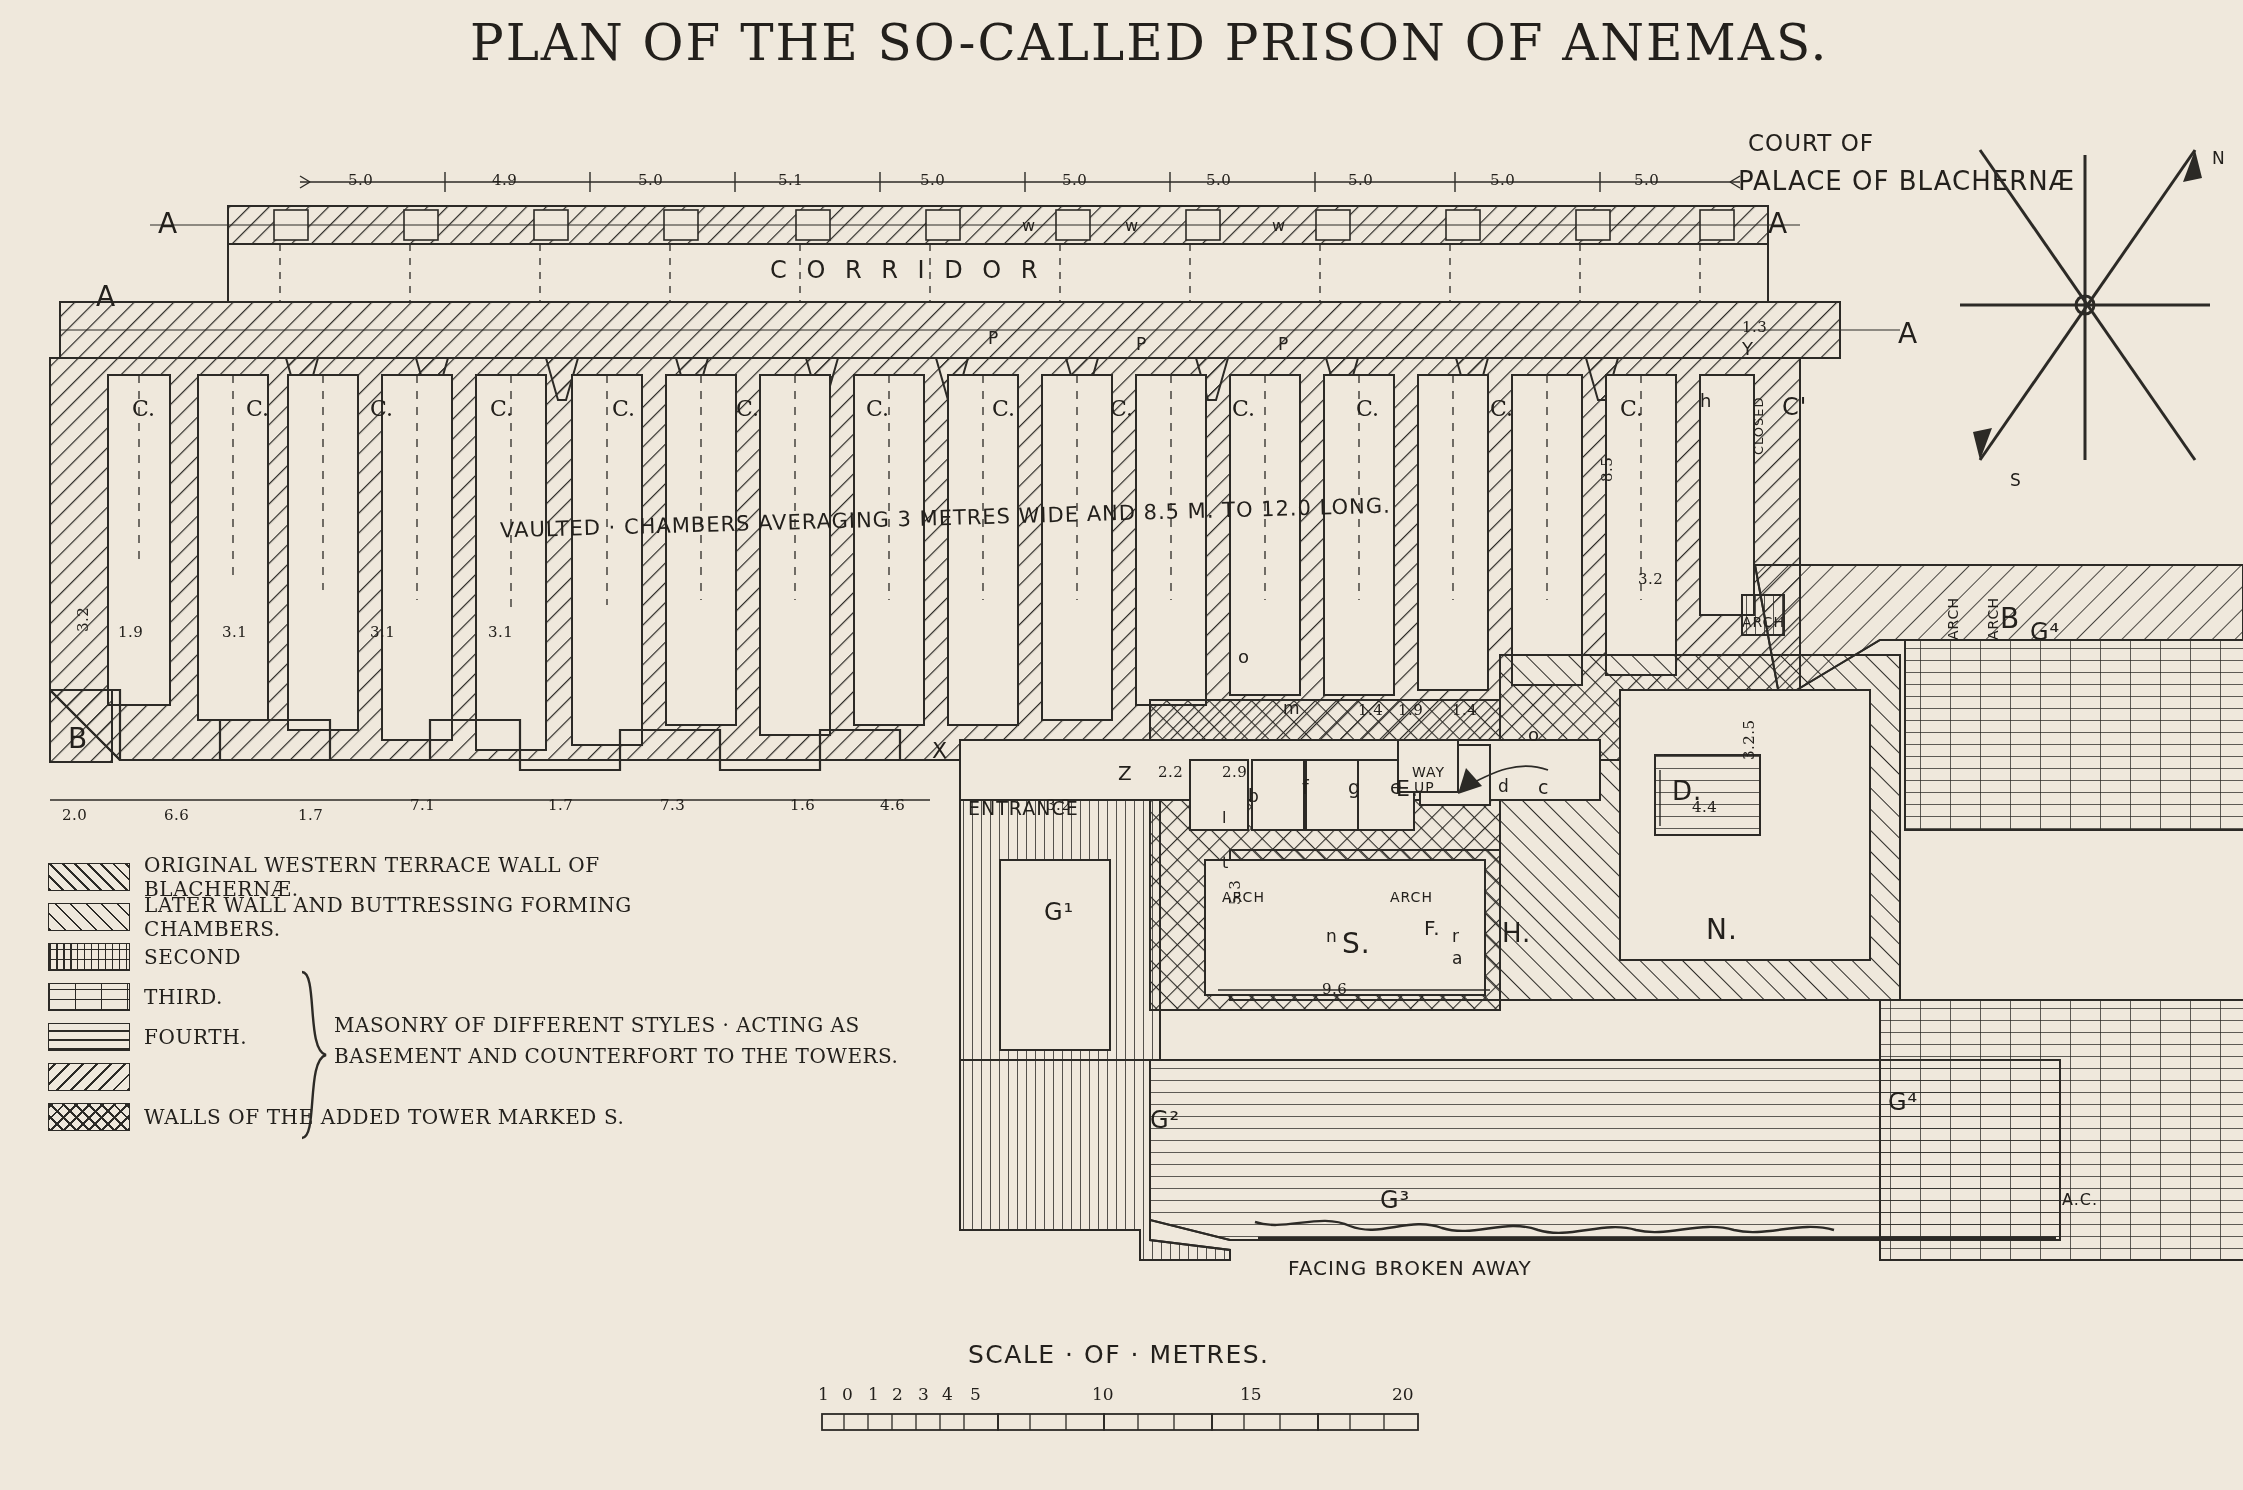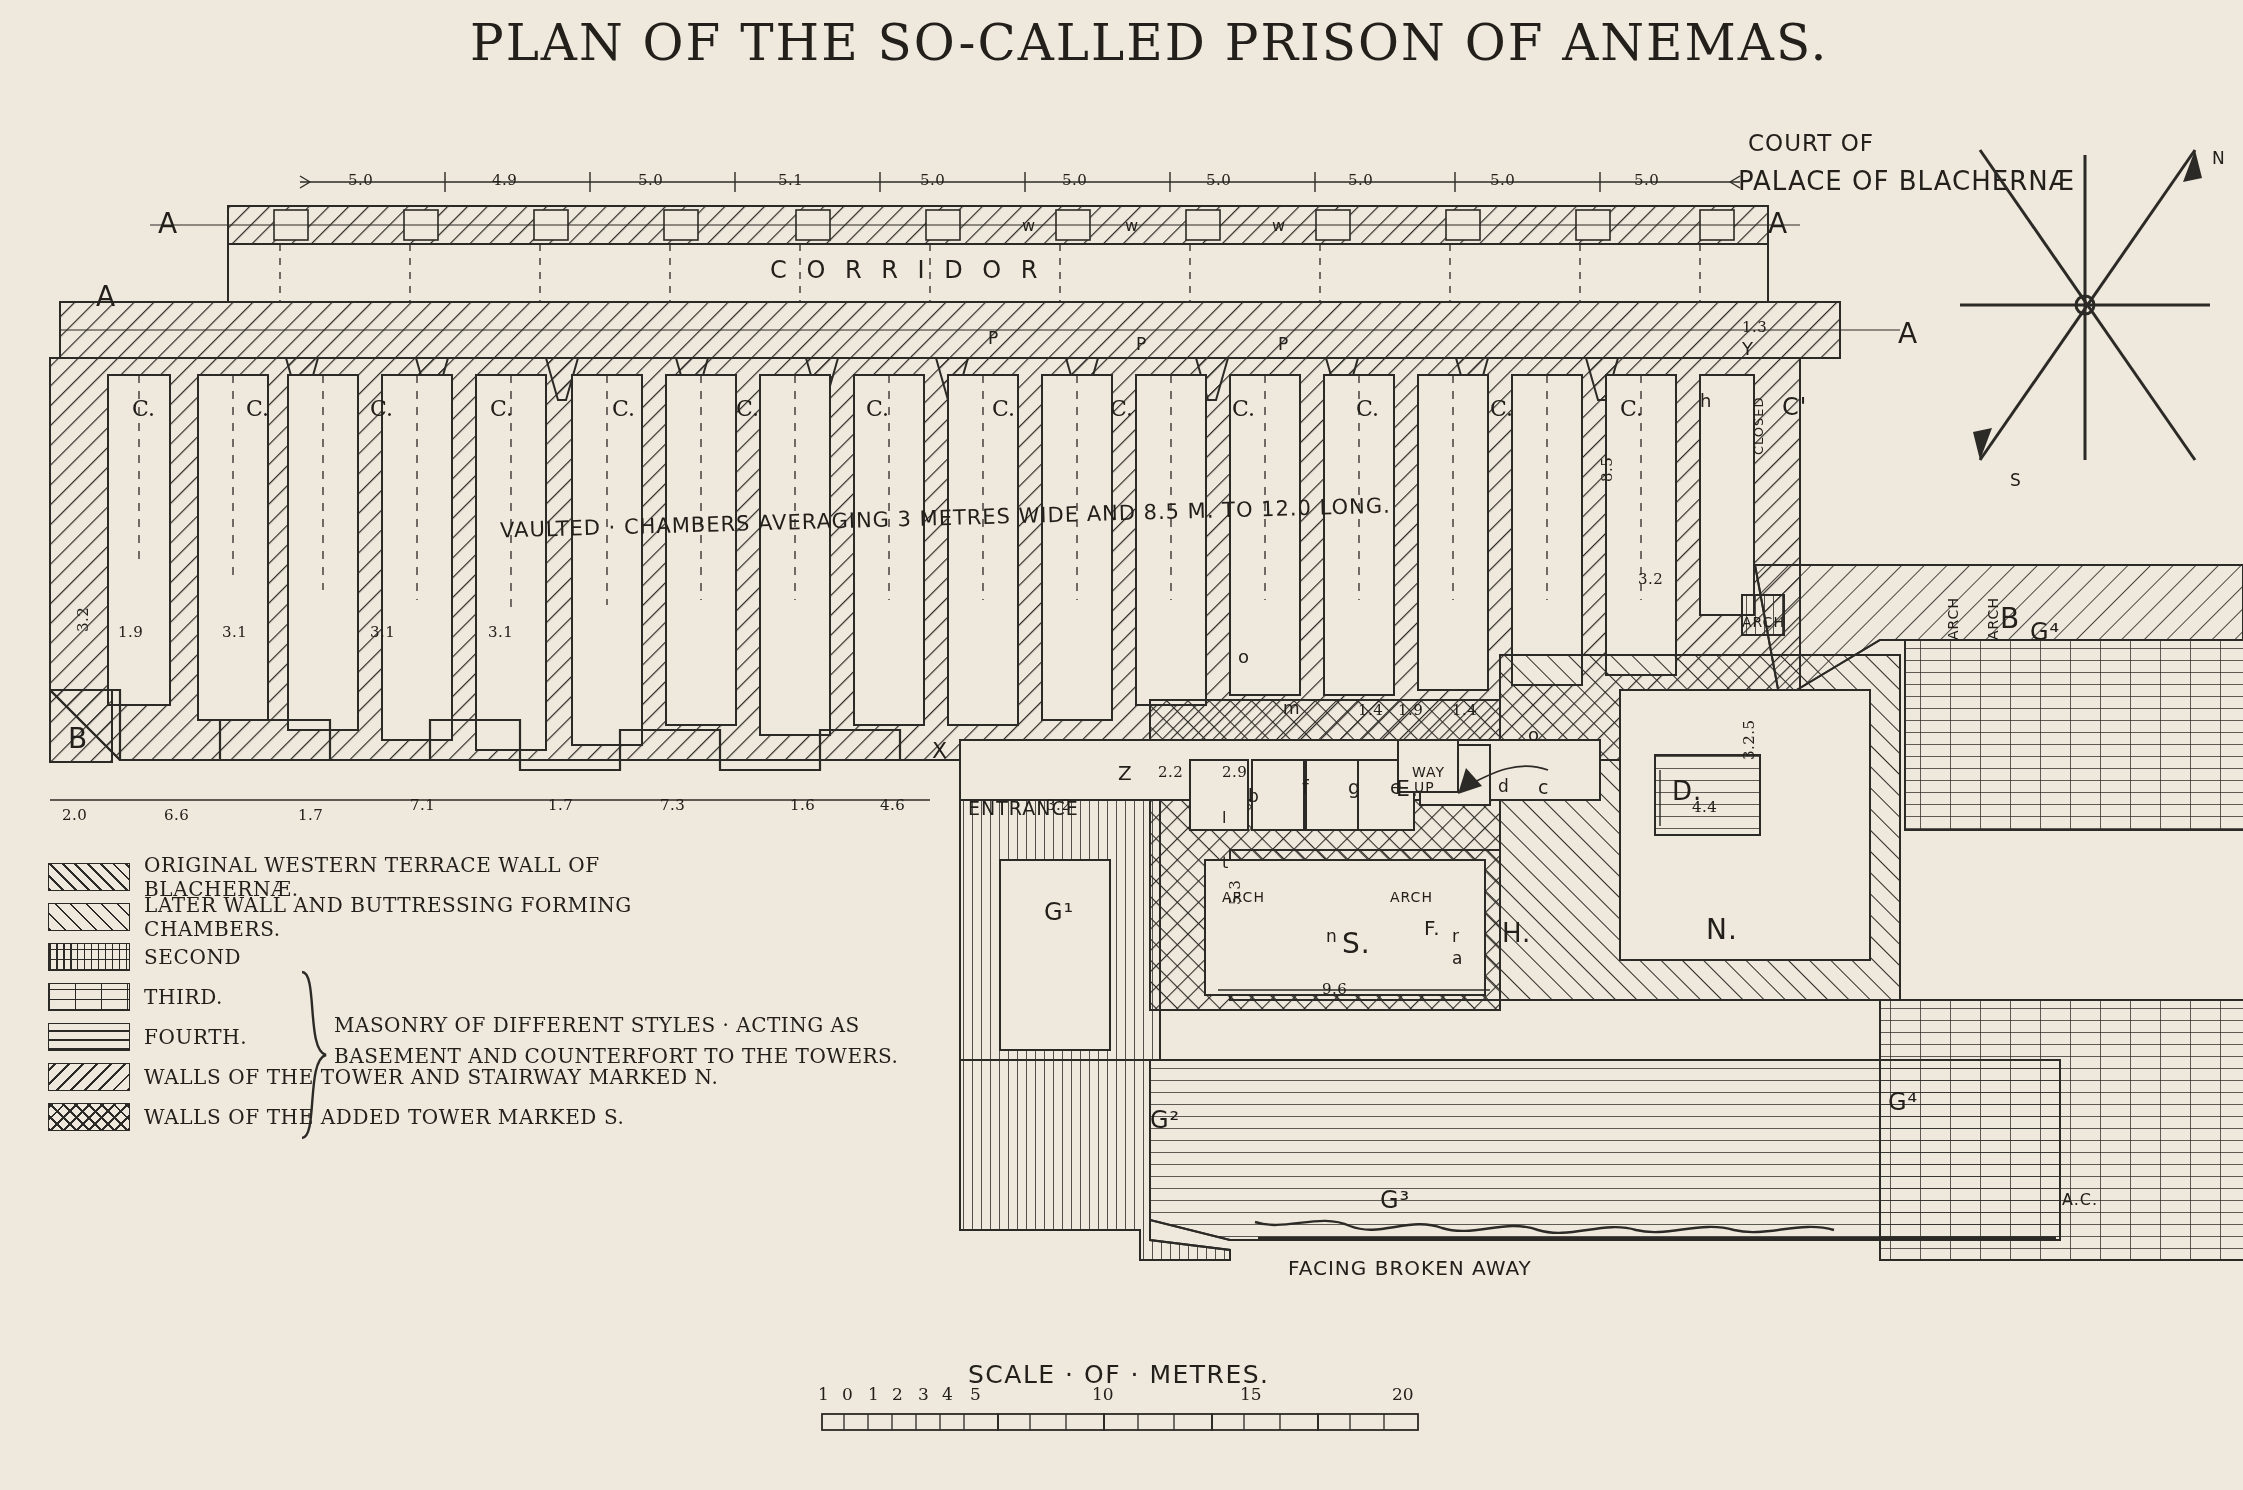--- a/index.html
+++ b/index.html
@@ -409,34 +409,33 @@
     <div class="legend-row">
       <div class="swatch pat-third"></div>
       <div class="legend-text">THIRD.</div>
     </div>
     <div class="legend-row">
       <div class="swatch pat-fourth"></div>
       <div class="legend-text">FOURTH.</div>
     </div>
     <div class="legend-row">
       <div class="swatch hatch-n"></div>
-      <div class="legend-text">WALLS OF THE TOWER AND STAIRWAY MARKED N.</div>
     </div>
     <div class="legend-row">
       <div class="swatch hatch-s"></div>
       <div class="legend-text">WALLS OF THE ADDED TOWER MARKED S.</div>
     </div>
 
     <svg style="position:absolute;left:248px;top:108px;" width="34" height="175" viewBox="0 0 34 175">
       <path d="M6,4 C22,4 10,82 30,87 C10,92 22,170 6,170" fill="none" stroke="#2c2a26" stroke-width="2.4"></path>
     </svg>
     <div class="brace-text" style="left:286px;top:150px;width:620px;font-size:20px;">MASONRY OF DIFFERENT STYLES · ACTING AS BASEMENT AND COUNTERFORT TO THE TOWERS.</div>
   </div>
 
-  <div class="t lbl" style="left:968px;top:1342px;font-size:25px;letter-spacing:1.5px;margin-top:20px;">SCALE · OF · METRES.</div>
+  <div class="t lbl" style="left:968px;top:1342px;font-size:25px;letter-spacing:1.5px;">SCALE · OF · METRES.</div>
 
   <div class="scalebar">
     <svg width="600" height="60" viewBox="0 0 600 60">
       <g stroke="#2c2a26" fill="none" stroke-width="1.8">
         <rect x="2" y="24" width="176" height="16"></rect>
         <rect x="178" y="24" width="106" height="16"></rect>
         <rect x="284" y="24" width="108" height="16"></rect>
         <rect x="392" y="24" width="106" height="16"></rect>
         <rect x="498" y="24" width="100" height="16"></rect>
         <g stroke-width="1.3">

